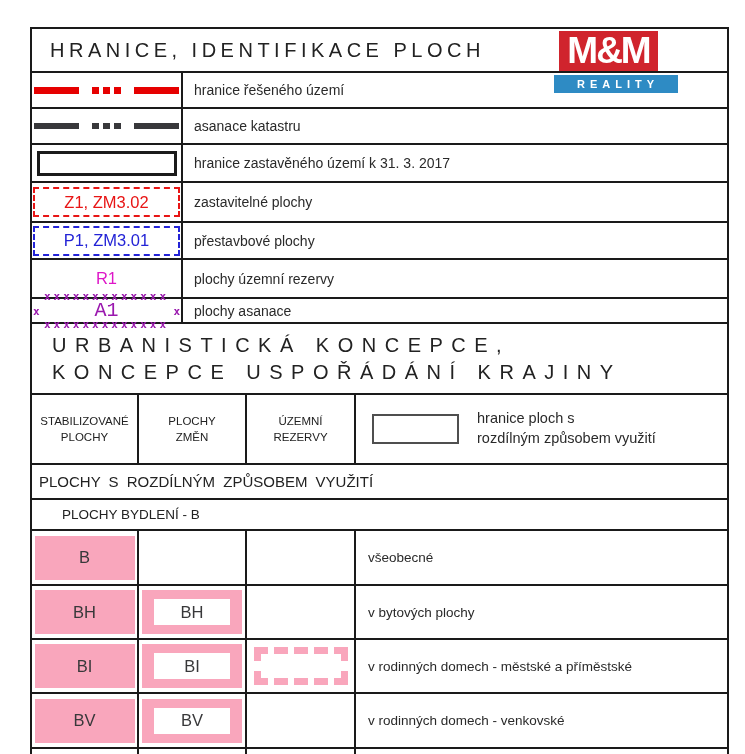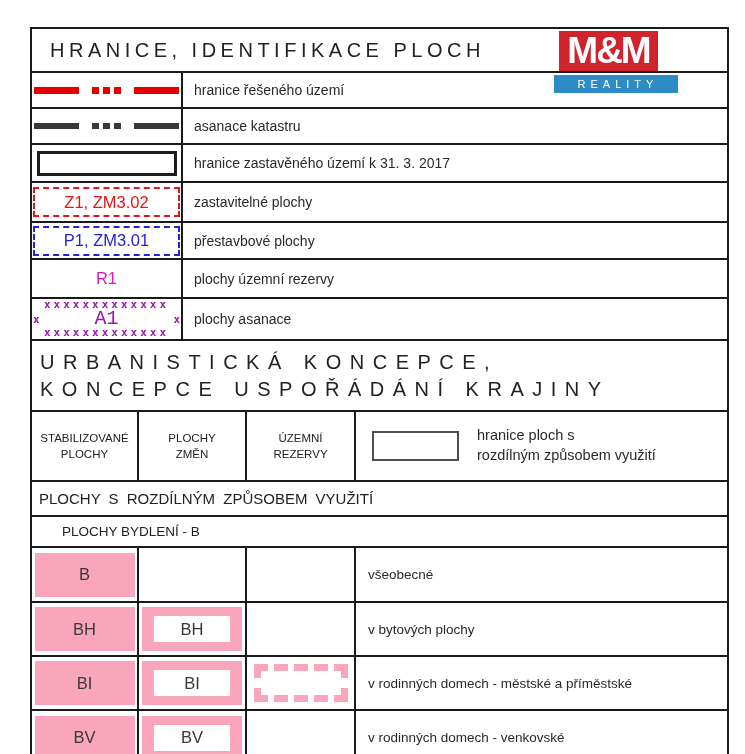--- a/index.html
+++ b/index.html
@@ -2,21 +2,21 @@
 <html><head>
 <meta charset="utf-8">
 <style>
   html,body{margin:0;padding:0;background:#fff;}
   .page{position:relative;width:745px;height:754px;background:#fff;overflow:hidden;
         font-family:"Liberation Sans",sans-serif;color:#2a2a2a;}
   .table{position:absolute;left:30px;top:27px;width:699px;height:727px;
          border:2px solid #1a1a1a;border-bottom:none;box-sizing:border-box;overflow:hidden;}
   .trow{display:flex;border-bottom:2px solid #1a1a1a;box-sizing:border-box;align-items:stretch;}
   .rt{height:44px}.r1{height:36px}.r2{height:36px}.r3{height:38px}.r4{height:40px}
-  .r5{height:37px}.r6{height:39px}.r7{height:42px}
+  .r5{height:37px}.r6{height:39px}.r7{height:25px}
   .rurb{height:71px}.rhead{height:70px}.rps{height:35px}.rpb{height:31px}
   .rd1{height:55px}.rd2{height:54px}.rd3{height:54px}.rd4{height:55px}
   .rpart{height:10px;border-bottom:none;}
   
   .title{display:flex;align-items:center;padding-left:18px;font-size:20px;
          letter-spacing:4.5px;color:#222;white-space:nowrap;}
   .symcell{width:151px;border-right:2px solid #1a1a1a;box-sizing:border-box;
            display:flex;align-items:center;justify-content:center;flex:none;}
   .desc{flex:1;display:flex;align-items:center;padding-left:11px;font-size:14px;color:#2a2a2a;}
   .bline{display:flex;align-items:center;}
@@ -36,21 +36,21 @@
   .asym{position:relative;width:152px;height:34px;color:#9a18ae;
         font-family:"DejaVu Sans Mono",monospace;font-weight:bold;}
   .xr{position:absolute;left:0;right:0;font-size:11px;line-height:10px;
       letter-spacing:3px;text-align:center;}
   .xr.t{top:-2px}.xr.b{bottom:-2px}
   .xs{position:absolute;font-size:11px;top:50%;transform:translateY(-50%);}
   .xs.l{left:1px}.xs.r{right:1px}
   .acode{position:absolute;left:50%;top:50%;transform:translate(-50%,-52%);
          font-size:20px;font-family:Liberation Mono, monospace;font-weight:normal;}
   
-  .urb{display:flex;flex-direction:column;justify-content:center;padding-left:8px;
+  .urb{display:flex;flex-direction:column;justify-content:center;padding-left:20px;
        font-size:20px;letter-spacing:8.5px;line-height:1.32;color:#222;white-space:nowrap;}
   .hc{border-right:2px solid #1a1a1a;box-sizing:border-box;display:flex;flex-direction:column;
       align-items:center;justify-content:center;font-size:11.5px;line-height:1.4;
       text-align:center;color:#222;flex:none;}
   .hc1,.c1{width:107px}.hc2,.c2{width:108px}.hc3,.c3{width:109px}
   .hc4{flex:1;display:flex;flex-direction:row;align-items:center;}
   .hrect{width:87px;height:30px;border:2px solid #4f4f4f;background:#fff;
          margin-left:16px;box-sizing:border-box;flex:none;}
   .hbtext{margin-left:18px;font-size:14.5px;line-height:1.35;color:#2a2a2a;}
   .pssub{display:flex;align-items:center;padding-left:7px;font-size:15px;
@@ -65,21 +65,21 @@
           justify-content:center;}
   .pinner{width:76px;height:26px;background:#fff;display:flex;align-items:center;
           justify-content:center;font-size:16.5px;color:#38383a;}
   .pdash{width:94px;height:38px;border:7px dashed #f9a6bc;box-sizing:border-box;background:#fff;}
   
   .logo-red{position:absolute;left:559px;top:31px;width:99px;height:40px;background:#d0242d;
             color:#fff;display:flex;align-items:center;justify-content:center;overflow:hidden;
             font-size:37px;font-weight:bold;letter-spacing:-2px;z-index:3;}
   .logo-blue{position:absolute;left:554px;top:75px;width:124px;height:18px;background:#2e8bc4;
              color:#fff;display:flex;align-items:center;justify-content:center;
-             font-size:11px;font-weight:normal;letter-spacing:5px;padding-left:4px;
+             font-size:11px;font-weight:bold;letter-spacing:5px;padding-left:4px;
              box-sizing:border-box;z-index:3;}
 </style>
 </head>
 <body>
 
 <div class="page">
 
   <div class="logo-red">
     <span>M&amp;M</span>
   </div>

